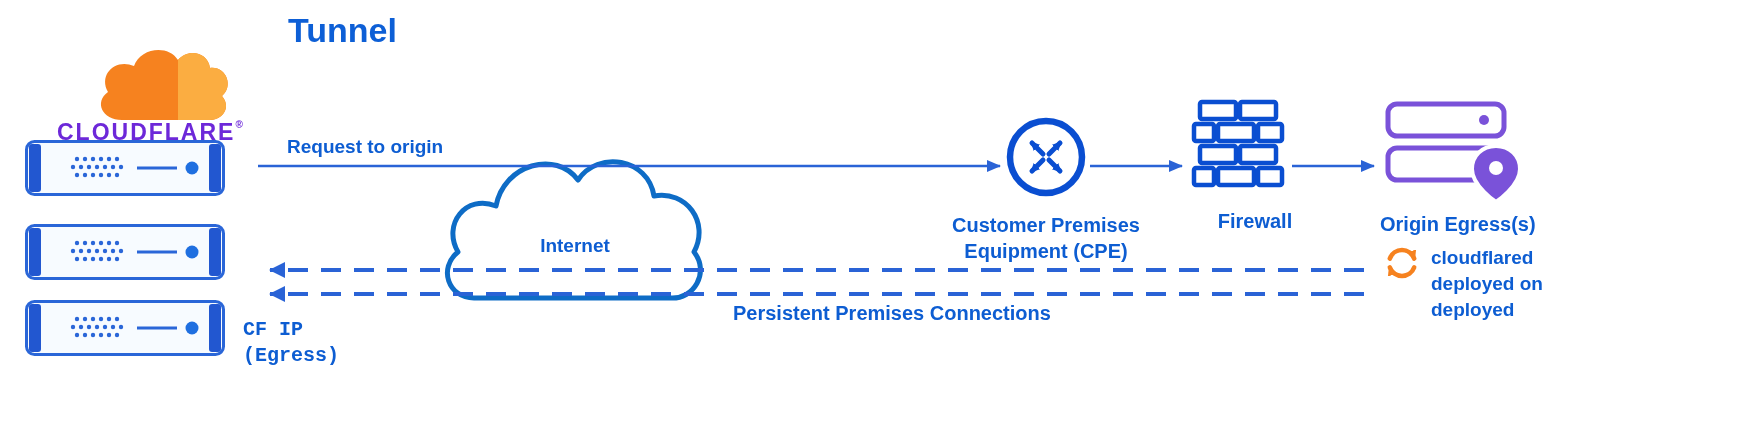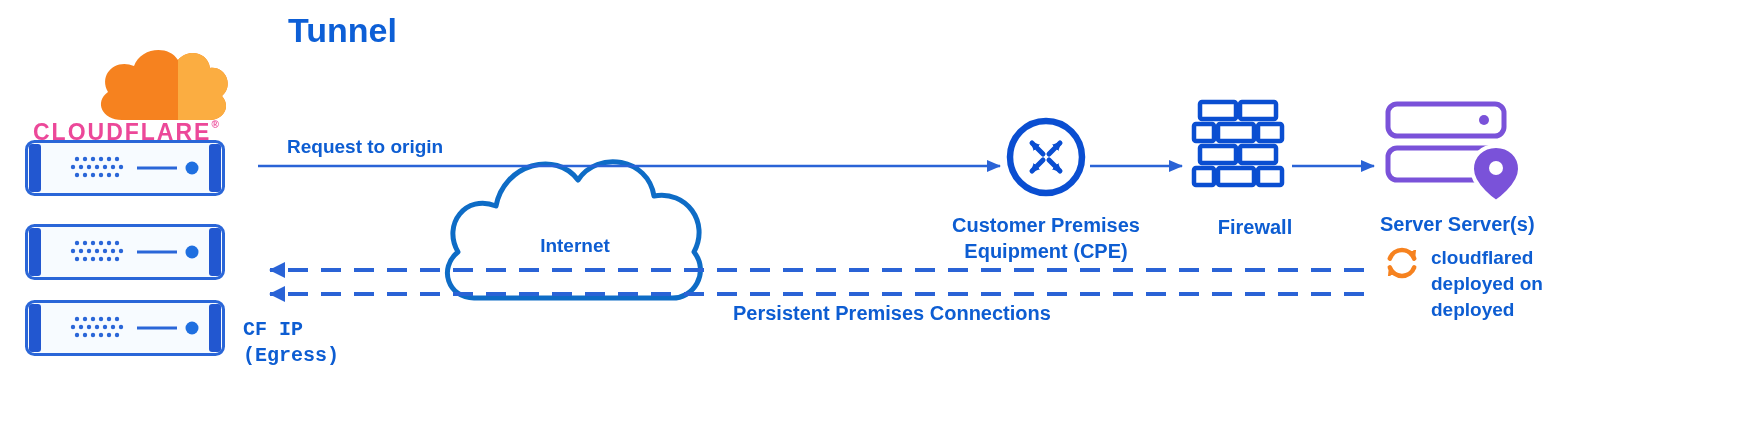--- a/index.html
+++ b/index.html
@@ -9,22 +9,22 @@
   }
   .canvas svg.layer { position:absolute; left:0; top:0; z-index:1; }
   .lbl {
     position:absolute; z-index:2; color:#0d5dd2; font-weight:600;
     font-size:20px; line-height:1.32; white-space:nowrap;
   }
   .center { text-align:center; }
   .title { font-size:34px; font-weight:600; color:#0d5fd6; }
   .small { font-size:19px; }
   .brand {
-    position:absolute; z-index:2; color:#ec4899; font-weight:800;
-    font-size:23px; letter-spacing:2px; white-space:nowrap;
+    position:absolute; z-index:2; color:#6d28d9; font-weight:800;
+    font-size:23px; letter-spacing:2px; white-space:nowrap;margin-left:24px;
   }
   .brand .reg { font-size:10px; vertical-align:top; letter-spacing:0; font-weight:700; }
   .cfd { line-height:1.38; }
 </style>
 </head>
 <body>
 
 <div class="canvas">
 
   <svg class="layer" width="1754" height="422" viewBox="0 0 1754 422">
@@ -141,25 +141,25 @@
 
   <div class="lbl small" style="left:287px; top:134px;text-align:center;">Request to origin</div>
 
   <div class="lbl small center" style="left:505px; top:233px; width:140px;">Internet</div>
 
   <div class="lbl center" style="left:941px; top:212px; width:210px;text-align:center;">
     <div>Customer Premises</div>
     <div>Equipment (CPE)</div>
   </div>
 
-  <div class="lbl center" style="left:1145px; top:214px; width:220px;">
+  <div class="lbl center" style="left:1145px; top:208px; width:220px;">
     <div>Firewall</div>
   </div>
 
-  <div class="lbl" style="left:1380px; top:211px;">Server Server(s)</div>
+  <div class="lbl" style="left:1380px; top:211px;">Origin Egress(s)</div>
 
   <div class="lbl small cfd" style="left:1431px; top:245px;">
     <div>cloudflared</div>
     <div>deployed on</div>
     <div>deployed</div>
   </div>
 
   <div class="lbl" style="left:733px; top:300px;">Persistent Premises Connections</div>
 
   <div class="lbl" style="left:243px; top:317px;font-family:Liberation Mono, monospace;">

